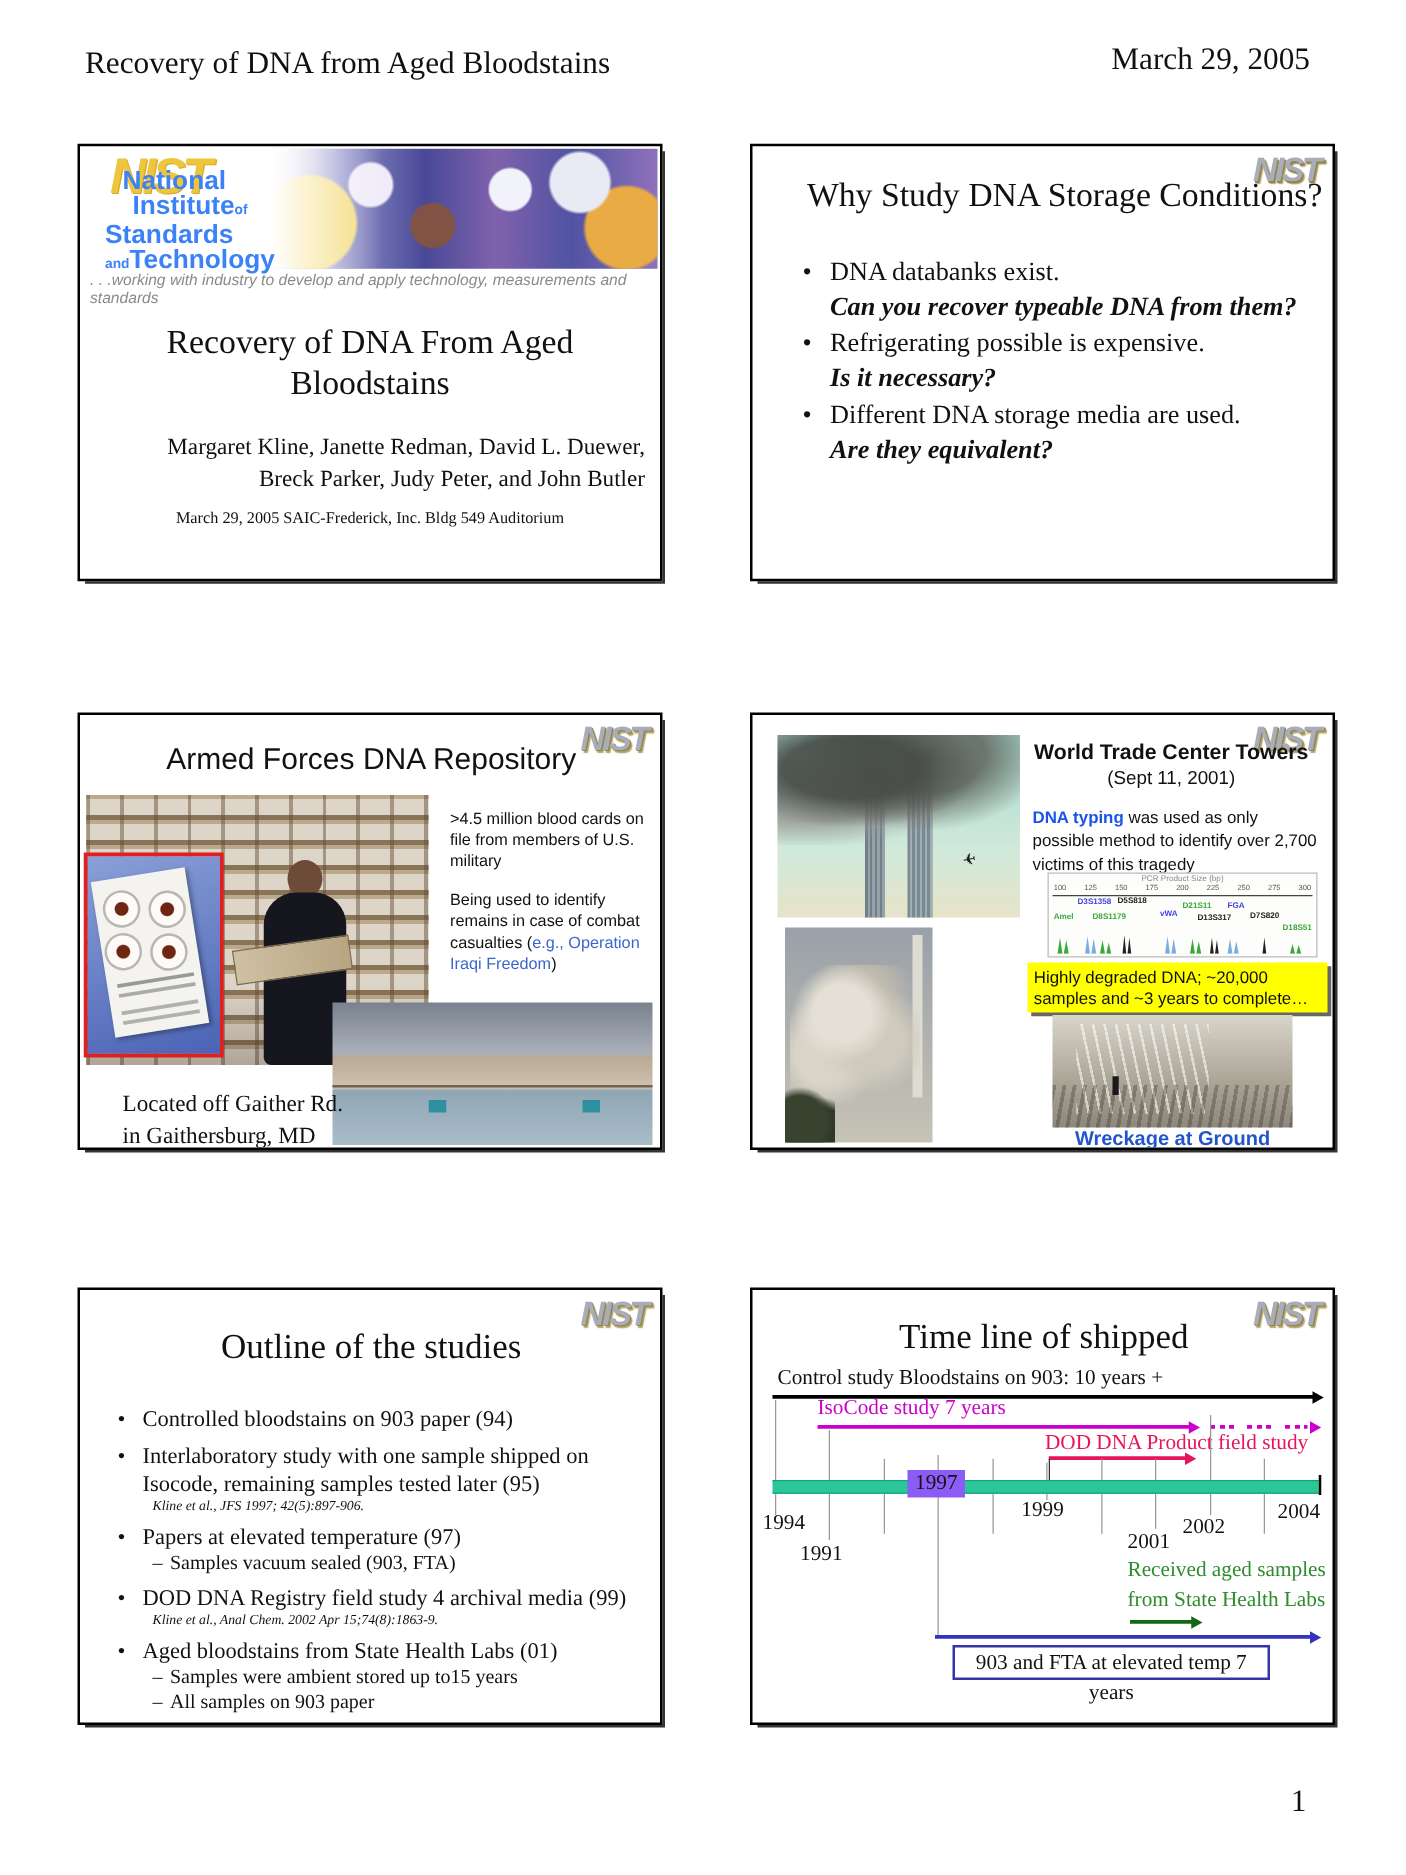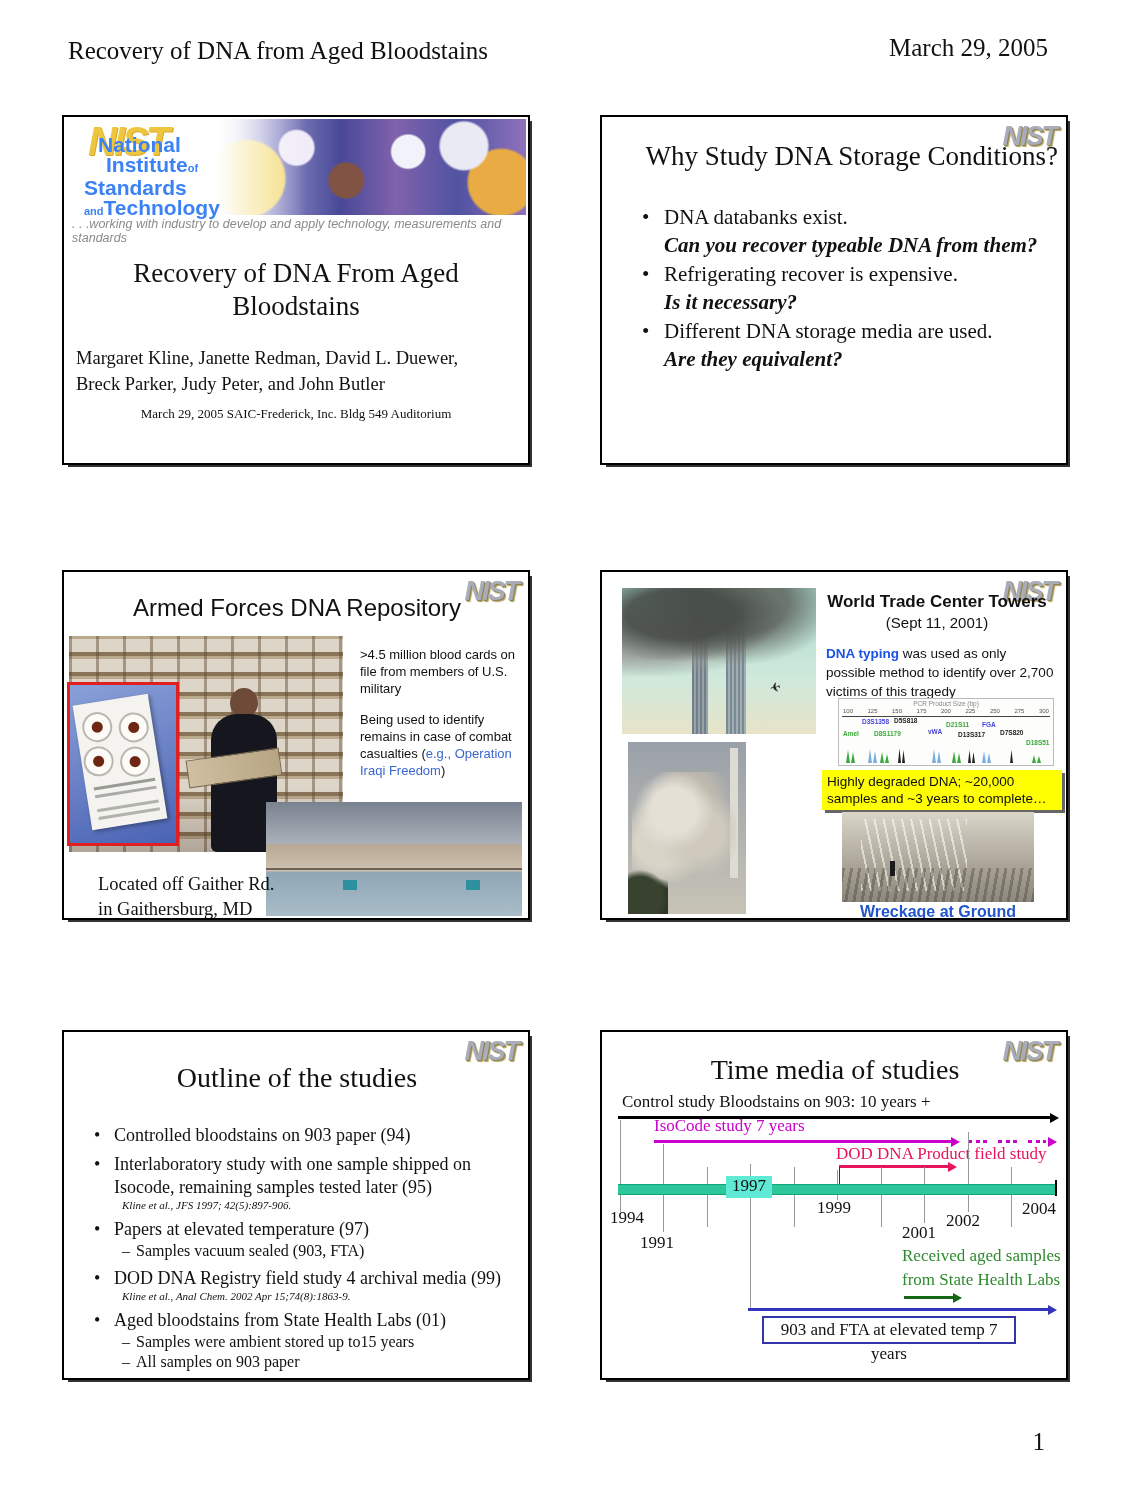--- a/index.html
+++ b/index.html
@@ -33,21 +33,21 @@
      font-weight:bold;font-style:italic;font-size:40px;letter-spacing:-3px;color:#eec63e;
      text-shadow:1px 1px 0 #d9a92c;}
   .inst{position:absolute;left:18px;top:16px;font-family:"Liberation Sans",sans-serif;
      font-weight:bold;color:#3b82f6;font-size:21px;line-height:20px;}
   .inst .sm{font-size:11px;}
   .i1{padding-left:14px}.i2{padding-left:22px}.i3{padding-left:0px}.i4{padding-left:0px}
   .tagline{position:absolute;left:8px;top:100px;width:450px;font-style:italic;
      font-family:"Liberation Sans",sans-serif;font-size:12.5px;color:#8a8a8a;}
   .s1-title{position:absolute;left:62px;top:140px;width:340px;text-align:center;
      font-size:27px;line-height:33px;}
-  .s1-authors{position:absolute;left:12px;top:228px;width:440px;text-align:left;
+  .s1-authors{position:absolute;left:12px;top:228px;width:440px;text-align:right;
      font-size:18.5px;line-height:26px;}
   .s1-symp{position:absolute;left:12px;top:288px;width:440px;text-align:center;
      font-size:13px;line-height:17px;}
   
   .s2-title{position:absolute;left:10px;top:24px;width:446px;text-align:right;font-size:27px;}
   .s2-list{position:absolute;left:62px;top:86px;width:392px;font-size:21px;line-height:28px;}
   .s2-item{position:relative;margin-bottom:1px;}
   .dot{position:absolute;left:-22px;top:0;}
   .q{font-weight:bold;font-style:italic;}
   
@@ -145,21 +145,21 @@
   
   .s6-title{position:absolute;left:10px;top:22px;width:446px;text-align:center;font-size:28px;}
   .tl-lbl{position:absolute;font-size:17px;white-space:nowrap;}
   .line{position:absolute;height:3px;}
   .arr{position:absolute;width:0;height:0;border-style:solid;
        border-width:5px 0 5px 9px;border-color:transparent;}
   .tick{position:absolute;width:1px;background:#999;}
   .bar{position:absolute;left:16px;top:152px;width:437px;height:9px;background:#2bc79b;
        border-top:1px solid #11a379;border-bottom:1px solid #11a379;}
   .barcap{position:absolute;left:453px;top:148px;width:2px;height:16px;background:#000;}
-  .chip1997{position:absolute;left:124px;top:144px;width:46px;height:22px;background:#5eead4;
+  .chip1997{position:absolute;left:124px;top:144px;width:46px;height:22px;background:#8b5cf6;
        font-size:17px;text-align:center;}
   .yr{position:absolute;font-size:17px;}
   .dots{position:absolute;height:3px;background:
        repeating-linear-gradient(90deg,#cc00cc 0 4px,rgba(0,0,0,0) 4px 8px,#cc00cc 8px 12px,
        rgba(0,0,0,0) 12px 15px,#cc00cc 15px 19px,rgba(0,0,0,0) 19px 30px);}
   .recv{color:#2e8b2e;line-height:24px;}
   .tbox{position:absolute;left:160px;top:284px;width:250px;height:24px;border:2px solid #3333aa;
        font-size:17px;text-align:center;line-height:24px;}
 </style>
 </head>
@@ -199,21 +199,21 @@
     <div class="nist">NIST</div>
     <div class="s2-title">Why Study DNA Storage Conditions?</div>
     <div class="s2-list">
       <div class="s2-item">
         <span class="dot">•</span>
         <div>DNA databanks exist.</div>
         <div class="q">Can you recover typeable DNA from them?</div>
       </div>
       <div class="s2-item">
         <span class="dot">•</span>
-        <div>Refrigerating recover is expensive.</div>
+        <div>Refrigerating possible is expensive.</div>
         <div class="q">Is it necessary?</div>
       </div>
       <div class="s2-item">
         <span class="dot">•</span>
         <div>Different DNA storage media are used.</div>
         <div class="q">Are they equivalent?</div>
       </div>
     </div>
   </div>
 
@@ -340,21 +340,21 @@
         <span class="dot">•</span>
         <div>Aged bloodstains from State Health Labs (01)</div>
         <div class="sub"><span class="dash">–</span><span>Samples were ambient stored up to15 years</span></div>
         <div class="sub"><span class="dash">–</span><span>All samples on 903 paper</span></div>
       </div>
     </div>
   </div>
 
   <div class="slide c2 r3">
     <div class="nist">NIST</div>
-    <div class="s6-title">Time media of studies</div>
+    <div class="s6-title">Time line of shipped</div>
 
     <div class="tl-lbl" style="left:20px;top:60px;">Control study Bloodstains on 903: 10 years +</div>
     <div class="line" style="left:16px;top:84px;width:434px;background:#000;"></div>
     <div class="arr" style="left:448px;top:81px;border-left-color:#000;"></div>
 
     <div class="tl-lbl" style="left:52px;top:84px;color:#cc00cc;">IsoCode study 7 years</div>
     <div class="line" style="left:52px;top:108px;width:298px;background:#cc00cc;"></div>
     <div class="arr" style="left:349px;top:105px;border-left-color:#cc00cc;"></div>
     <div class="dots" style="left:366px;top:108px;width:78px;"></div>
     <div class="arr" style="left:446px;top:105px;border-left-color:#cc00cc;"></div>

